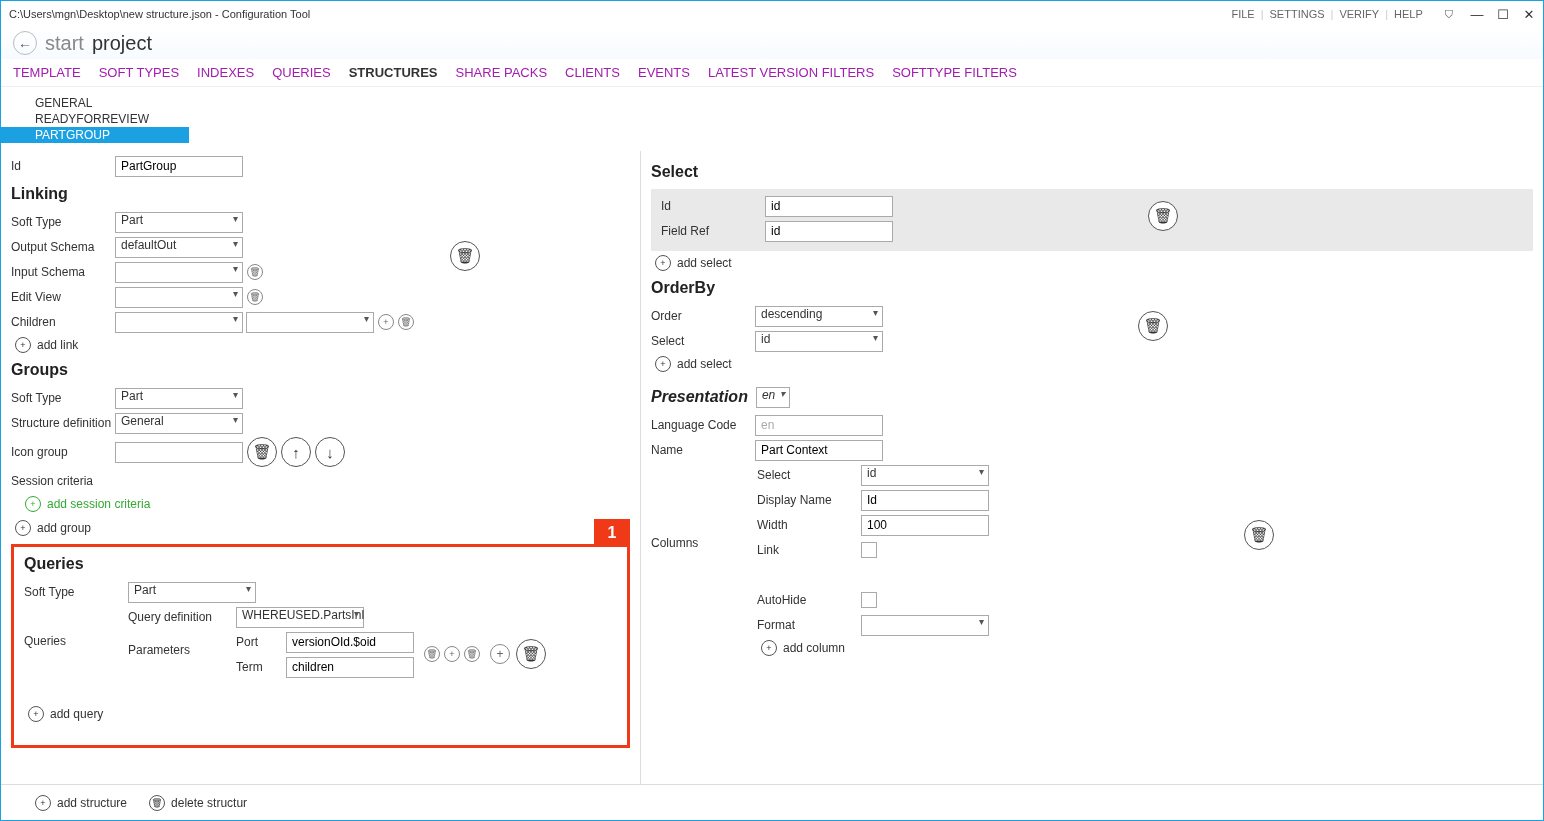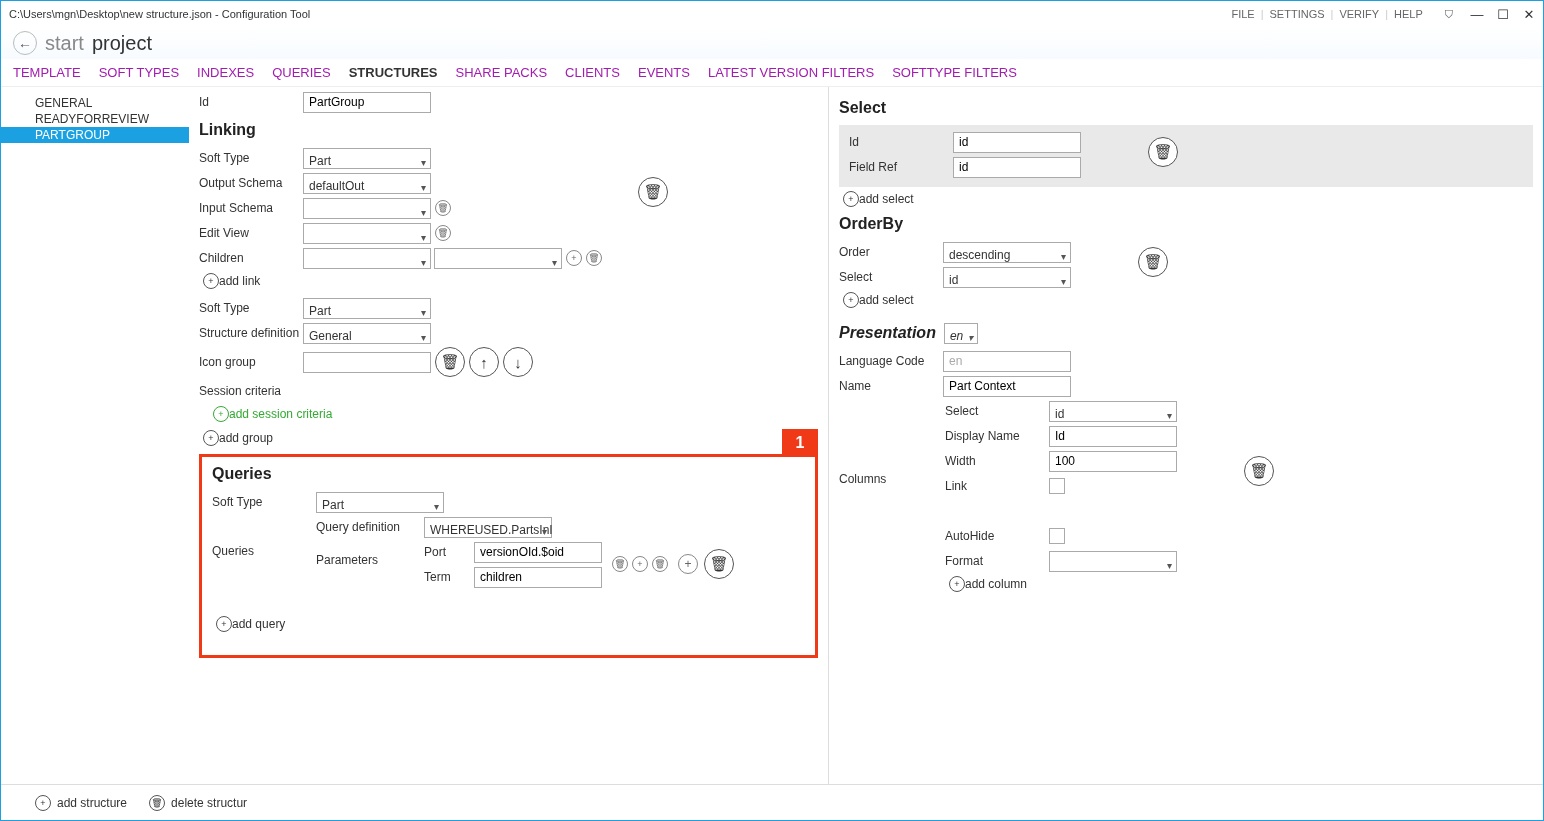--- a/index.html
+++ b/index.html
@@ -19,49 +19,49 @@
 .breadcrumb .back { width: 24px; height: 24px; border: 1px solid #bbb; border-radius: 50%; display: flex; align-items: center; justify-content: center; margin-right: 8px; cursor: pointer; font-size: 14px; color: #555; }
 .breadcrumb .crumb { font-size: 20px; font-weight: 300; color: #888; margin-right: 8px; }
 .breadcrumb .crumb.active { color: #333; }
 
 
 .tabs { height: 28px; display: flex; align-items: center; padding: 0 12px; gap: 18px; border-bottom: 1px solid #eee; }
 .tabs .tab { font-size: 13px; color: #a21caf; cursor: pointer; }
 .tabs .tab.active { font-weight: bold; color: #333; }
 
 
-.main { display: flex; height: calc(100% - 26px - 32px - 28px - 36px); }
+.main { display: flex; height: calc(100% - 26px - 32px - 28px - 36px); flex-direction: column; }
 .sidebar { width: 188px; padding: 8px 0; }
 .sidebar .item { padding: 1px 8px 1px 34px; font-size: 12px; color: #333; cursor: pointer; }
 .sidebar .item.selected { background: #1ba1e2; color: #fff; }
 
 .content { flex: 1; display: flex; }
 .col { padding: 4px 10px; }
 .col.left { width: 640px; border-right: 1px solid #ddd; position: relative; }
 .col.right { flex: 1; }
 
 h3.section { font-size: 16px; font-weight: bold; color: #222; margin: 8px 0 8px 0; }
 
 .row { display: flex; align-items: center; margin-bottom: 3px; min-height: 22px; }
 .row .label { width: 104px; font-size: 12px; color: #333; flex-shrink: 0; }
 .row .label.short { width: 50px; }
 
 input[type=text], .select { height: 21px; border: 1px solid #aaa; padding: 0 5px; font-size: 12px; background: #fff; }
-.select { position: relative; padding-right: 18px; cursor: pointer; display: inline-flex; align-items: flex-end; }
+.select { position: relative; padding-right: 18px; cursor: pointer; display: inline-flex; align-items: flex-start; }
 .select::after { content: "▾"; position: absolute; right: 4px; font-size: 10px; color: #555; }
 .w128 { width: 128px; }
 .w34 { width: 34px; }
 
 .iconbtn { width: 20px; height: 20px; border: 1.5px solid #555; border-radius: 50%; display: inline-flex; align-items: center; justify-content: center; font-size: 12px; color: #333; cursor: pointer; margin-left: 4px; flex-shrink: 0; background: #fff; }
 .iconbtn.big { width: 30px; height: 30px; font-size: 15px; }
 .iconbtn.sm { width: 16px; height: 16px; font-size: 9px; border-width: 1px; }
 .iconbtn.green { border-color: #3a3; color: #3a3; }
 .iconbtn.thin { border-color: #888; color: #666; }
 
-.addlink { display: flex; align-items: center; margin: 4px 0 8px 0; cursor: pointer; font-size: 12px; color: #333; }
+.addlink { display: flex; align-items: center; gap: 6px; margin: 4px 0 8px 0; cursor: pointer; font-size: 12px; color: #333; }
 .addlink.green { color: #3a3; }
 
 
 .highlight-box { border: 3px solid #f03a17; position: relative; padding: 8px 10px 10px 10px; margin-top: 8px; }
 .highlight-badge { position: absolute; top: -28px; right: -3px; width: 36px; height: 28px; background: #f03a17; color: #fff; display: flex; align-items: center; justify-content: center; font-size: 16px; font-weight: bold; }
 
 
 .grey-panel { background: #e9e9e9; padding: 6px 10px; position: relative; }
 .grey-panel .row .label { width: 104px; }
 
@@ -176,20 +176,21 @@
           <span class="iconbtn sm thin plus"></span>
           <span class="iconbtn sm thin">🗑</span>
         </div>
         <span class="iconbtn big" style="position:absolute;right:150px;top:30px;">🗑</span>
       </div>
       <div class="addlink">
         <span class="iconbtn sm plus"></span>
         <span>add link</span>
       </div>
 
+      <h3 class="section">Groups</h3>
       <div class="row">
         <span class="label">Soft Type</span>
         <div class="select w128">
             <span>Part</span>
           </div>
       </div>
       <div class="row">
         <span class="label">Structure definition</span>
         <div class="select w128">
             <span>General</span>

